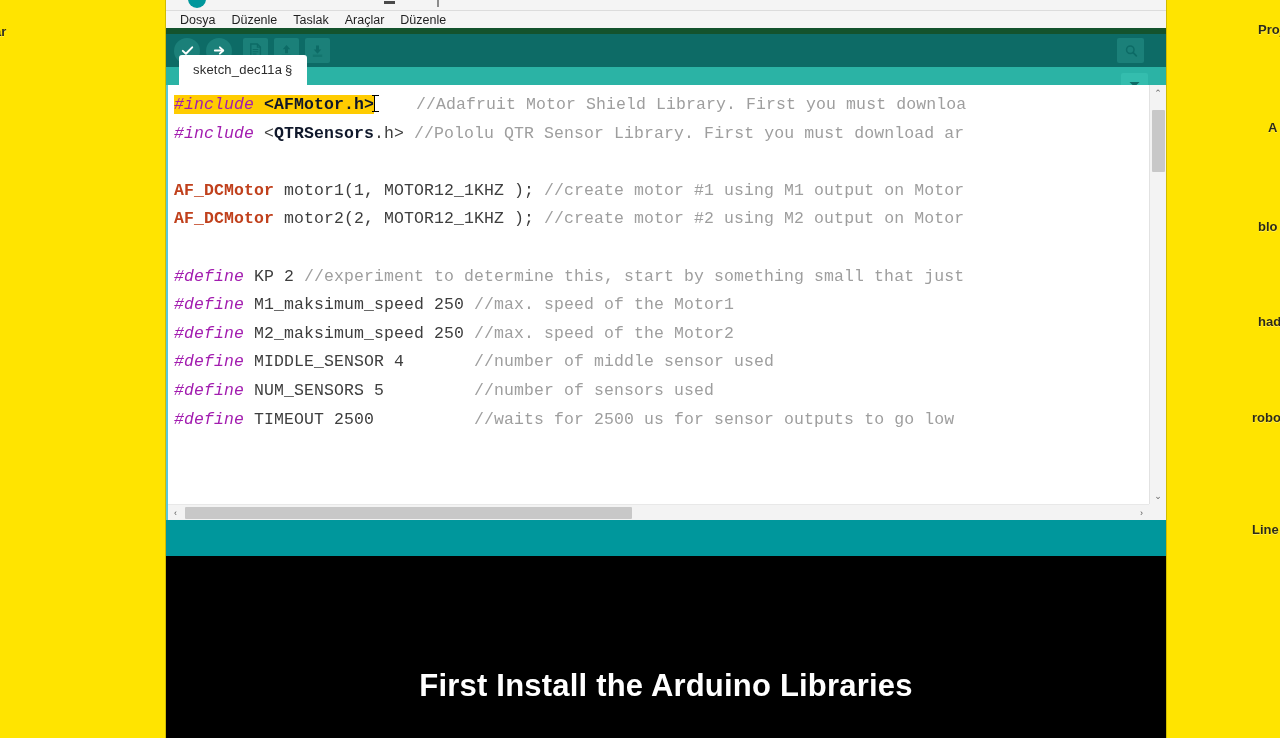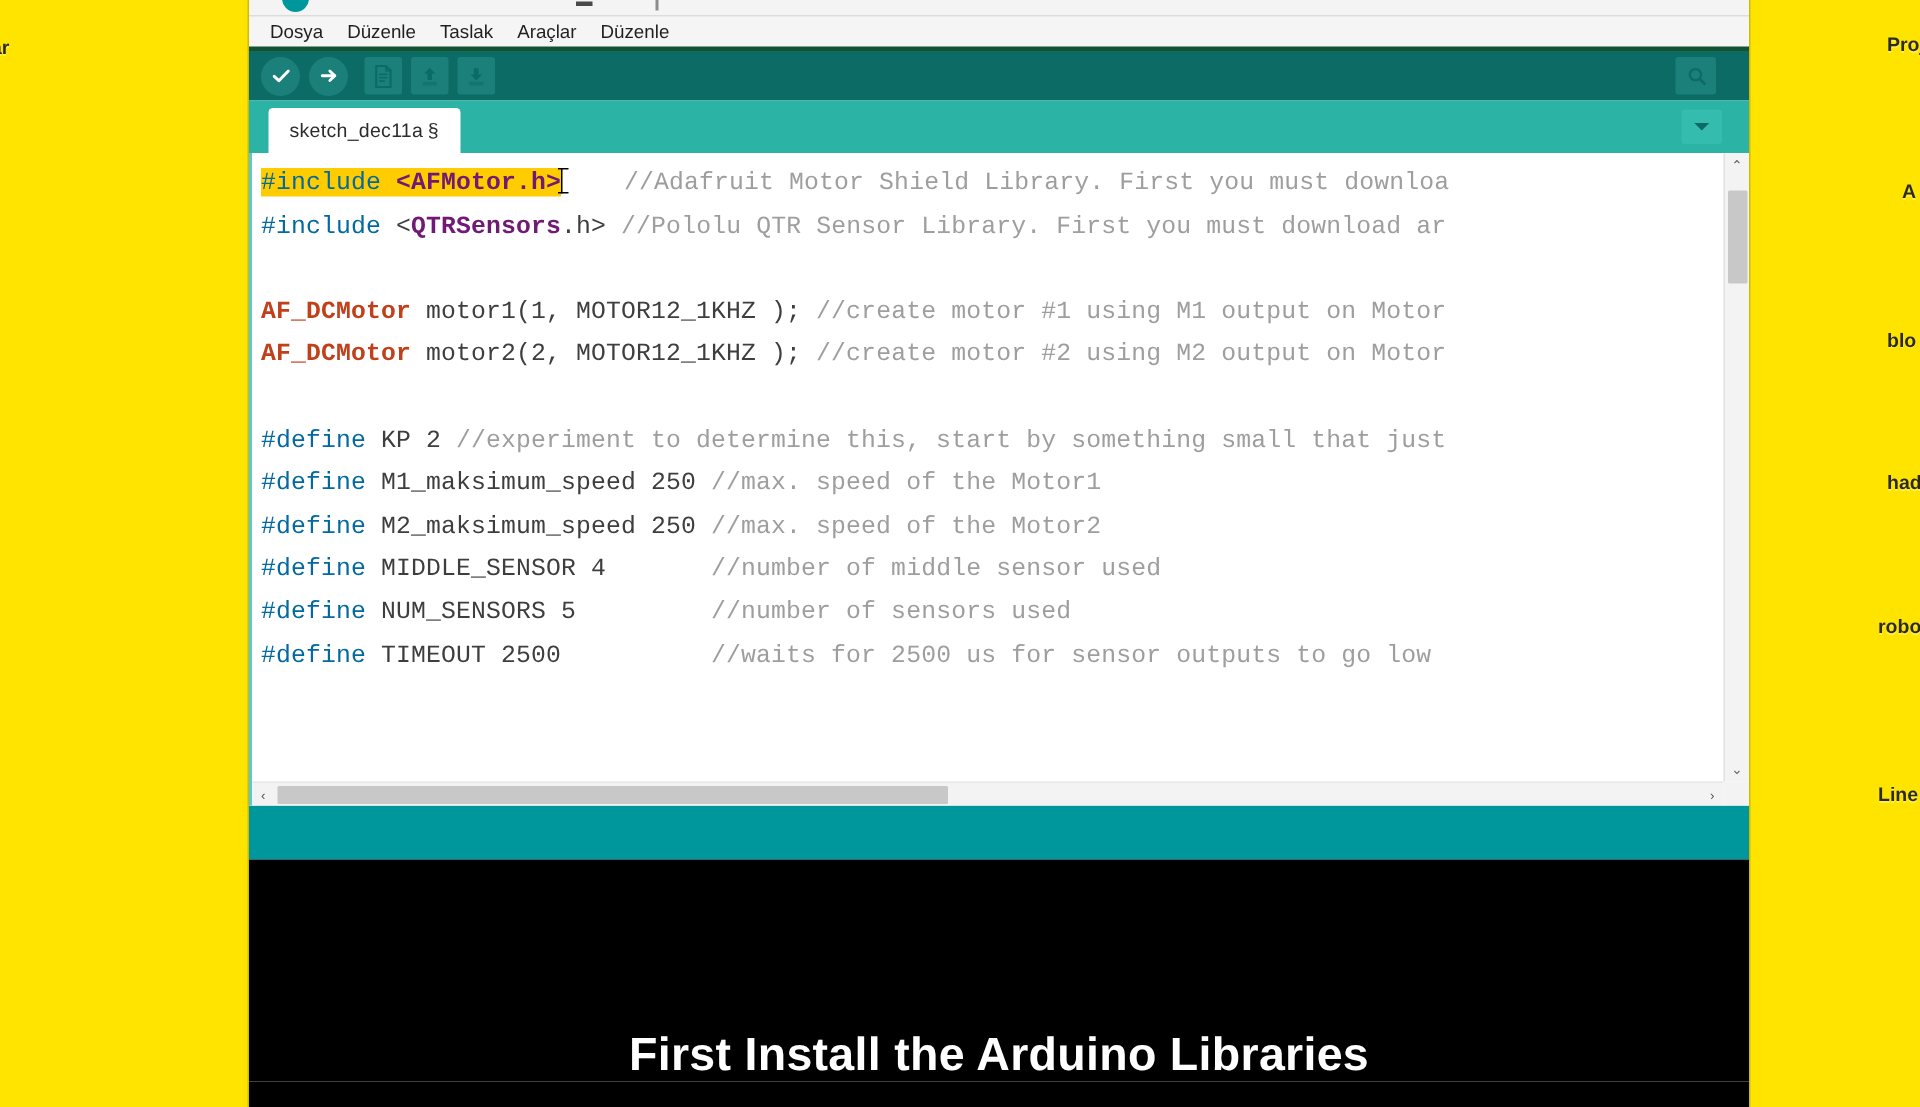--- a/index.html
+++ b/index.html
@@ -36,21 +36,21 @@
   }
   .titlebar .tb-logo{
     position:absolute;left:22px;top:-10px;width:18px;height:18px;
     border-radius:50%;background:#00979c;
   }
   .titlebar .tb-min{position:absolute;left:218px;top:1px;width:11px;height:3px;background:#4a4a4a;}
   .titlebar .tb-box{position:absolute;left:271px;top:-4px;width:2px;height:11px;background:#8c8c8c;}
 
   
   .menubar{
-    height:23px;background:#f5f5f5;border-bottom:3px solid #14532d;
+    height:23px;background:#f5f5f5;border-bottom:6px solid #14532d;
     display:flex;align-items:center;padding-left:6px;box-sizing:border-box;
   }
   .menu-item{
     font-size:12.5px;color:#1f1f1f;padding:2px 8px;cursor:default;
     font-family:"Liberation Sans", sans-serif;
   }
 
   
   .toolbar{
     height:33px;background:#0d6b66;
@@ -70,21 +70,21 @@
   .tb-spacer{flex:1;}
   .tb-serial{
     width:27px;height:25px;border-radius:2px;background:#1b8079;
     display:flex;align-items:center;justify-content:center;
     margin-right:22px;cursor:pointer;
   }
   .tb-btn svg,.tb-round svg,.tb-sq svg,.tb-serial svg{display:block;}
 
   
   .tabbar{
-    height:35px;background:#2bb3a5;position:relative;display:flex;align-items:flex-end;
+    height:18px;background:#2bb3a5;position:relative;display:flex;align-items:flex-end;
   }
   .sketch-tab{
     margin-left:13px;background:#ffffff;color:#2c2c2c;
     font-size:13px;padding:7px 14px 8px 14px;
     border-radius:3px 3px 0 0;
     display:flex;align-items:center;gap:3px;
     cursor:pointer;letter-spacing:.2px;
   }
   .tab-dropdown{
     position:absolute;right:18px;top:6px;width:27px;height:23px;
@@ -99,22 +99,22 @@
   }
   .code-area{
     position:absolute;left:0;top:0;right:17px;bottom:16px;
     overflow:hidden;padding:6px 0 0 6px;box-sizing:border-box;
   }
   .code-line{
     font-family:"Liberation Mono","DejaVu Sans Mono",monospace;
     font-size:16.5px;line-height:28.6px;white-space:pre;
     color:#4b4b4b;letter-spacing:.1px;
   }
-  .tok-pre{color:#0369a1;}
-  .tok-lib{color:#701a75;font-weight:bold;}
+  .tok-pre{color:#a21caf;font-style:italic;}
+  .tok-lib{color:#0f172a;font-weight:bold;}
   .tok-type{color:#c0401c;font-weight:bold;}
   .tok-cmt{color:#9e9e9e;}
   .tok-plain{color:#3e3e3e;}
   .hl{background:#ffcc00;}
   .caret{
     display:inline-block;width:1px;height:17px;vertical-align:-3px;
     border-left:1px solid #000;position:relative;
   }
   .caret::before,.caret::after{
     content:"";position:absolute;left:-3px;width:7px;height:1px;background:#000;

